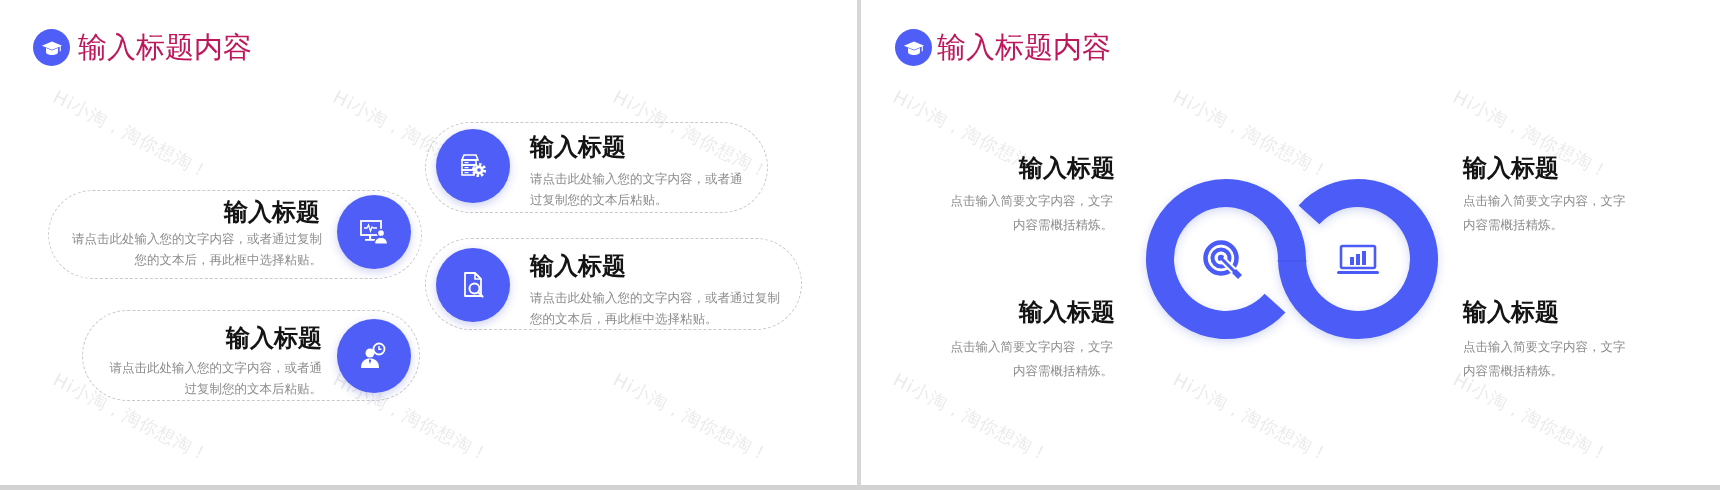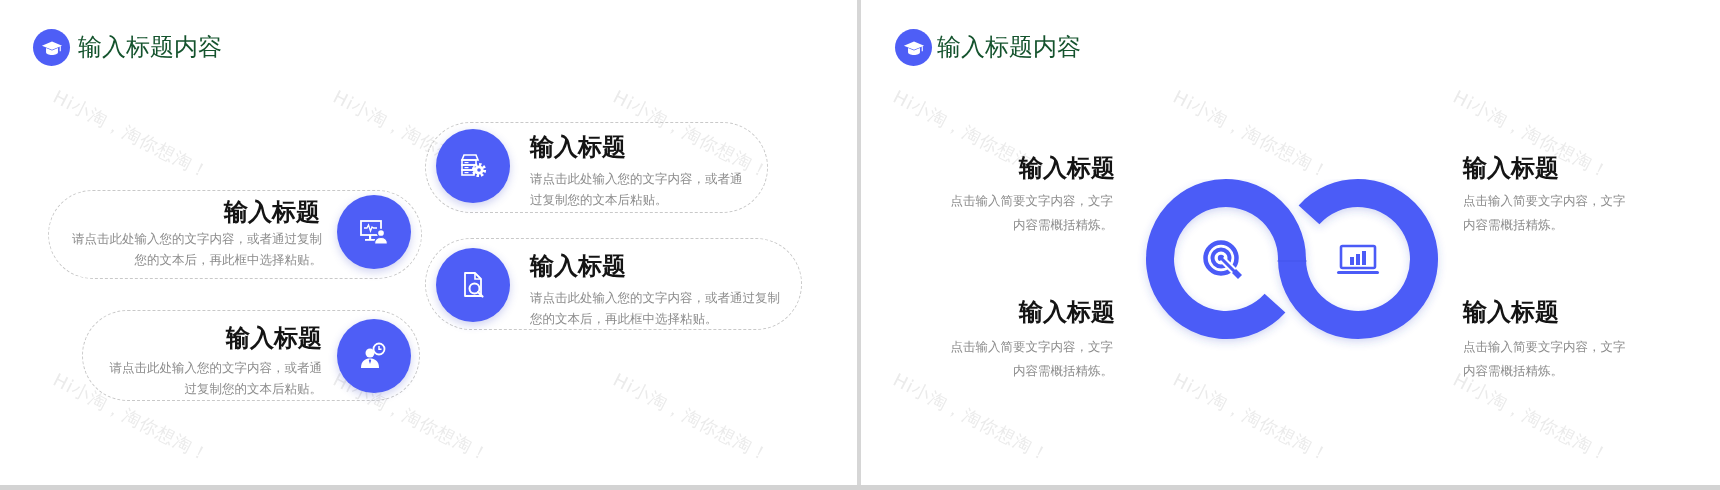--- a/index.html
+++ b/index.html
@@ -13,21 +13,21 @@
 
   .wm {
     position: absolute; font-size: 18px; color: #ebebeb; white-space: nowrap;
     letter-spacing: 1px; transform: rotate(27deg); transform-origin: 0 0;
   }
 
   .hdr-icon {
     width: 37px; height: 37px; border-radius: 50%; background: #4e5ef6;
     display: flex; align-items: center; justify-content: center;
   }
-  .hdr-title { font-size: 24px; line-height: 30px; color: #14532d; white-space: nowrap; }
+  .hdr-title { font-size: 29px; line-height: 30px; color: #be185d; white-space: nowrap; }
 
   .pill { border: 1.5px dashed #c9c9c9; border-radius: 48px; box-sizing: border-box; }
   .circle {
     width: 74px; height: 74px; border-radius: 50%; background: #4e5ef6;
     display: flex; align-items: center; justify-content: center;
     box-shadow: 0 3px 8px rgba(60, 70, 200, 0.25);
   }
   .title { font-size: 24px; line-height: 28px; font-weight: 600; color: #141414; white-space: nowrap; }
   .desc { font-size: 12.5px; line-height: 21px; color: #8c8c8c; white-space: nowrap; }
   .rdesc { line-height: 24px; }

